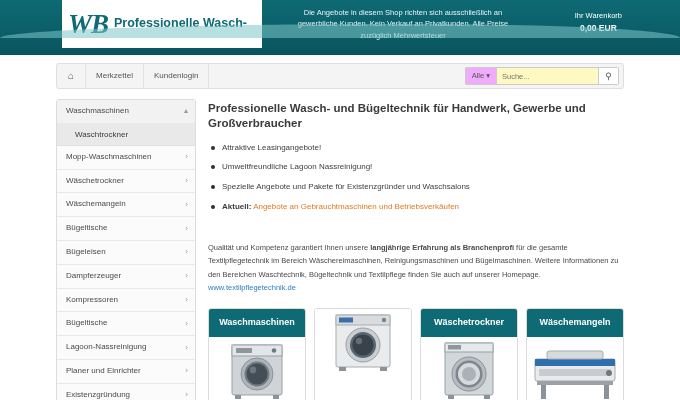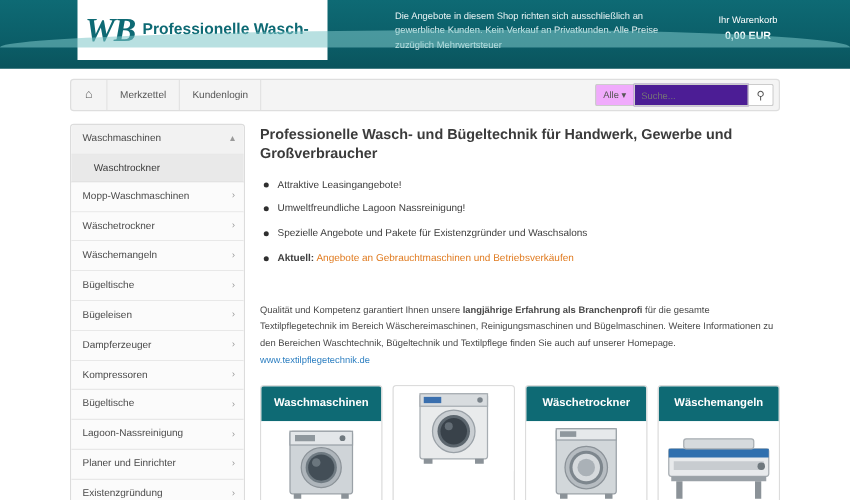--- a/index.html
+++ b/index.html
@@ -51,23 +51,23 @@
   }
   .logo-text {
     font-size: 12.5px;
     font-weight: bold;
     color: #0e6a74;
     line-height: 1.25;
   }
   .logo-text span { display: block; }
   .header-notice {
     position: absolute;
-    left: 316px; top: 7px;
+    left: 288px; top: 7px;
     width: 230px;
-    text-align: left;
+    text-align: center;
     color: #e8f3f4;
     font-size: 7.5px;
     line-height: 1.5;
   }
   .cart-block {
     position: absolute;
     right: 58px; top: 10px;
     text-align: center;
     color: #ffffff;
     font-size: 7.5px;
@@ -120,26 +120,26 @@
     border: 1px solid #ccc;
     background: #f0abfc;
     border-right: none;
     height: 18px;
     line-height: 16px;
     padding: 0 6px;
     border-top-left-radius: 2px;
     border-bottom-left-radius: 2px;
   }
   .search-input {
-    width: 92px; height: 18px;
+    width: 103px; height: 18px;
     border: 1px solid #ccc;
     font-size: 7.5px;
     color: #888;
     padding: 4px 5px;
-    background: #4c1d95;
+    background: #fef9c3;
     outline: none;
   }
   .search-btn {
     width: 20px; height: 18px;
     border: 1px solid #ccc;
     border-left: none;
     background: #fff;
     font-size: 9px;
     color: #555;
     display: flex; align-items: center; justify-content: center;

